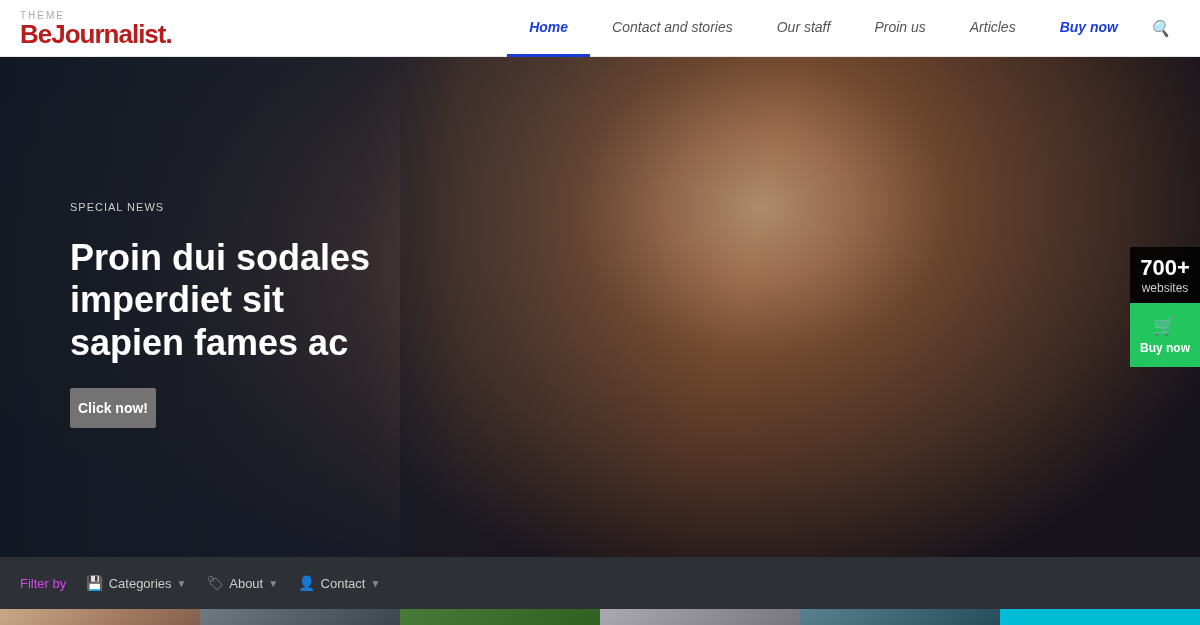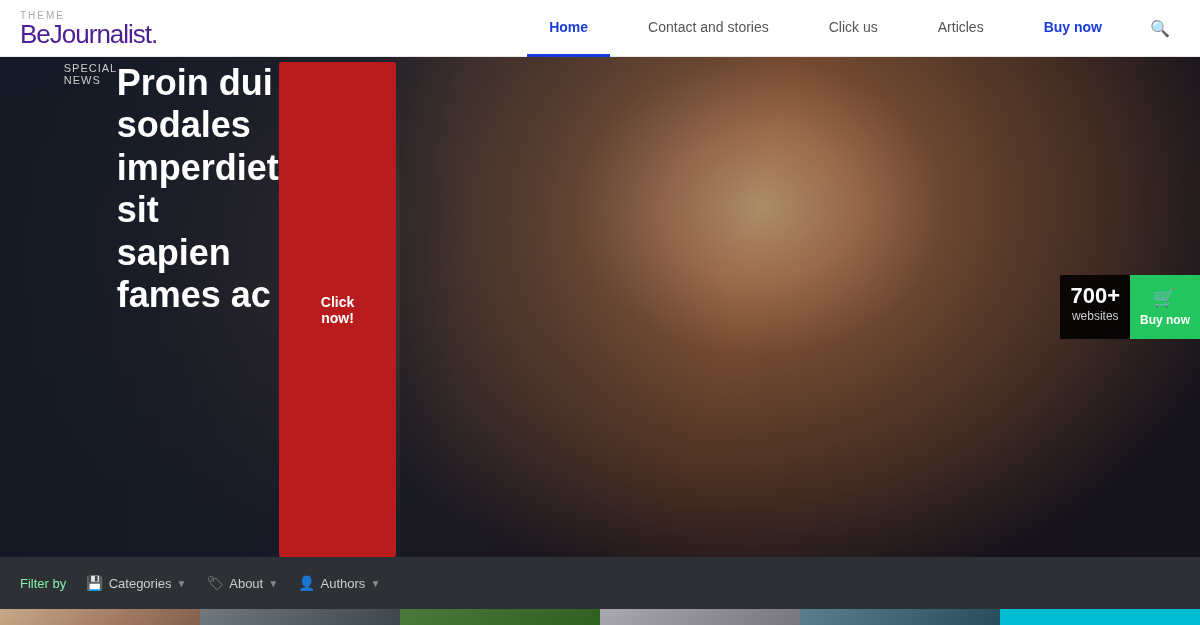--- a/index.html
+++ b/index.html
@@ -22,30 +22,31 @@
       margin-right: auto;
     }
     .logo-theme {
       font-size: 10px;
       color: #aaa;
       letter-spacing: 2px;
       text-transform: uppercase;
     }
     .logo-text {
       font-size: 26px;
-      font-weight: 400;
-      color: #4c1d95;
+      font-weight: 700;
+      color: #b91c1c;
       letter-spacing: -1px;
       line-height: 1;
     }
     .nav-links {
       display: flex;
       align-items: center;
-      gap: 16px;
+      gap: 0;
       height: 100%;
+      font-style: italic;
     }
     .nav-link {
       display: flex;
       align-items: center;
       height: 57px;
       padding: 0 22px;
       font-size: 14px;
       color: #555;
       cursor: pointer;
       text-decoration: none;
@@ -115,64 +116,66 @@
     .hero-overlay-dark {
       position: absolute;
       top: 0; left: 0;
       width: 460px;
       bottom: 0;
       background: linear-gradient(to right, rgba(15,20,30,0.7) 0%, rgba(15,20,30,0.3) 80%, transparent 100%);
       z-index: 2;
     }
     .hero-content {
       position: absolute;
-      top: 5px; left: 0; bottom: 0;
+      top: 15px; left: 0; bottom: 0;
       width: 460px;
       display: flex;
-      flex-direction: row;
+      flex-direction: column;
       justify-content: center;
       padding: 0 70px;
       z-index: 3;
+      gap: 8px;
     }
     .hero-tag {
       font-size: 11px;
       color: #ccc;
       letter-spacing: 1px;
       text-transform: uppercase;
       margin-bottom: 16px;
     }
     .hero-title {
       font-size: 36px;
       font-weight: 900;
       color: #fff;
       line-height: 1.18;
       margin-bottom: 16px;
     }
     .hero-btn {
       display: inline-block;
-      background: #b91c1c;
+      background: #737373;
       color: #fff;
       font-size: 14px;
       font-weight: 600;
-      padding: 12px 42px;
+      padding: 12px 8px;
       cursor: pointer;
       border: none;
       border-radius: 2px;
       width: fit-content;
       text-align: center;
     }
 
     
     .side-panel {
       position: absolute;
       right: 0;
       top: 50%;
       transform: translateY(-50%);
       z-index: 5;
       display: flex;
+      flex-direction: column;
     }
     .side-panel-top {
       background: rgba(0,0,0,0.85);
       color: #fff;
       font-size: 13px;
       padding: 8px 10px;
       text-align: center;
     }
     .side-panel-top .number {
       font-size: 22px;
@@ -203,21 +206,21 @@
     .filter-bar {
       display: flex;
       align-items: center;
       height: 52px;
       background: #2d3035;
       padding: 0 20px;
       gap: 20px;
     }
     .filter-label {
       font-size: 13px;
-      color: #86efac;
+      color: #d946ef;
     }
     .filter-btn {
       display: flex;
       align-items: center;
       gap: 5px;
       font-size: 13px;
       color: #ccc;
       cursor: pointer;
       background: none;
       border: none;
@@ -254,21 +257,22 @@
 <body>
 
 <nav class="navbar">
   <div class="logo-area">
     <span class="logo-theme">THEME</span>
     <span class="logo-text">BeJournalist.</span>
   </div>
   <div class="nav-links">
     <a class="nav-link active">Home</a>
     <a class="nav-link">Contact and stories</a>
-    <a class="nav-link">Click us</a>
+    <a class="nav-link">Our staff</a>
+    <a class="nav-link">Proin us</a>
     <a class="nav-link">Articles</a>
     <a class="nav-link nav-buy">Buy now</a>
     <div class="nav-search">🔍</div>
   </div>
 </nav>
 
 <section class="hero">
   <div class="hero-img-placeholder"></div>
   <div class="hero-person"></div>
   <div class="hero-bg"></div>
@@ -298,21 +302,21 @@
     <span>Categories</span>
     <span class="filter-chevron">▼</span>
   </button>
   <button class="filter-btn">
     <span class="icon">🏷</span>
     <span>About</span>
     <span class="filter-chevron">▼</span>
   </button>
   <button class="filter-btn">
     <span class="icon">👤</span>
-    <span>Authors</span>
+    <span>Contact</span>
     <span class="filter-chevron">▼</span>
   </button>
 </div>
 
 <div class="thumbnails">
   <div class="thumb thumb-0"></div>
   <div class="thumb thumb-1"></div>
   <div class="thumb thumb-2"></div>
   <div class="thumb thumb-3"></div>
   <div class="thumb thumb-4"></div>

